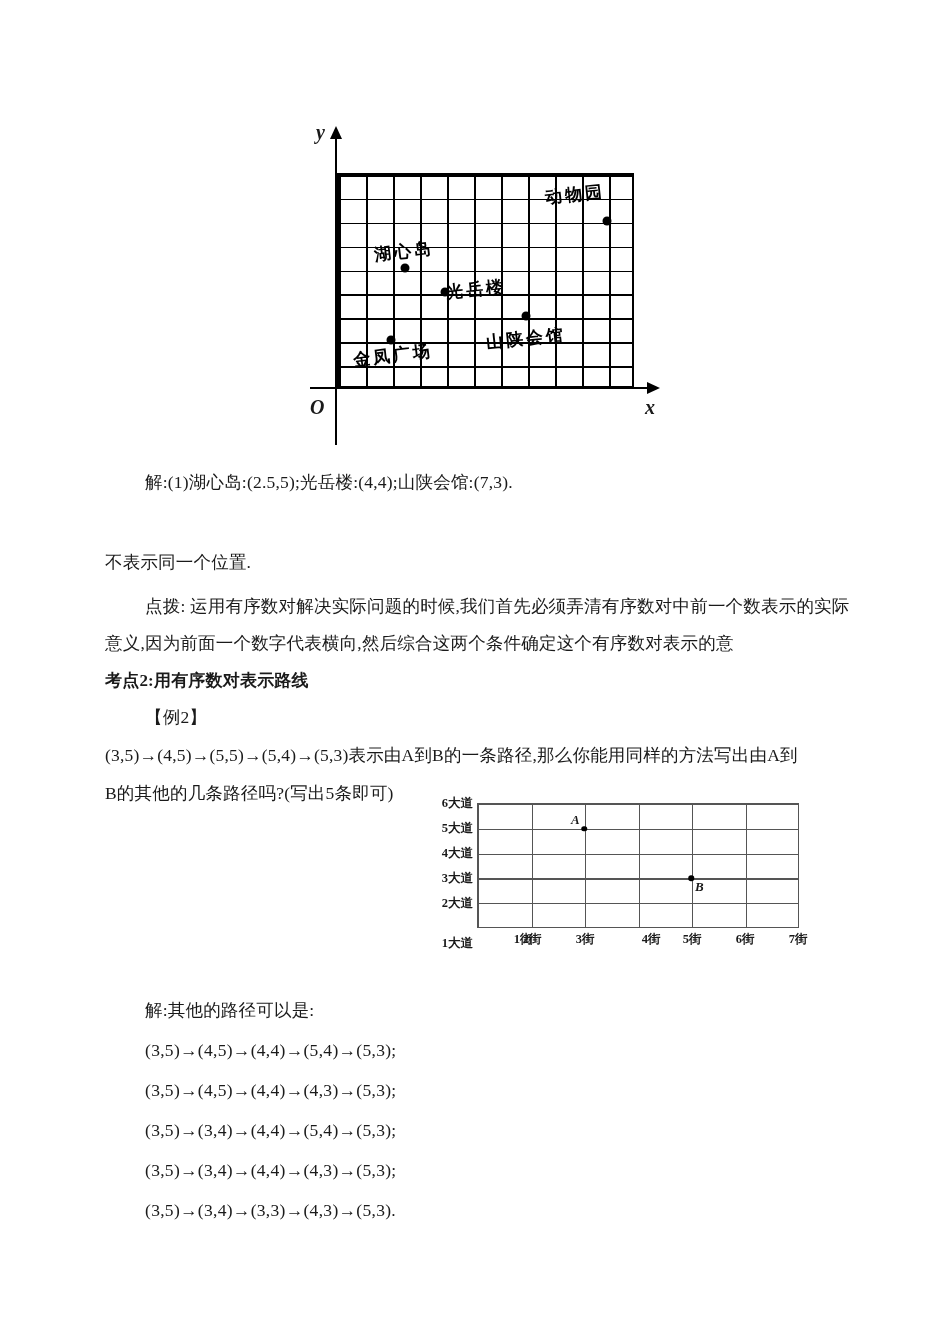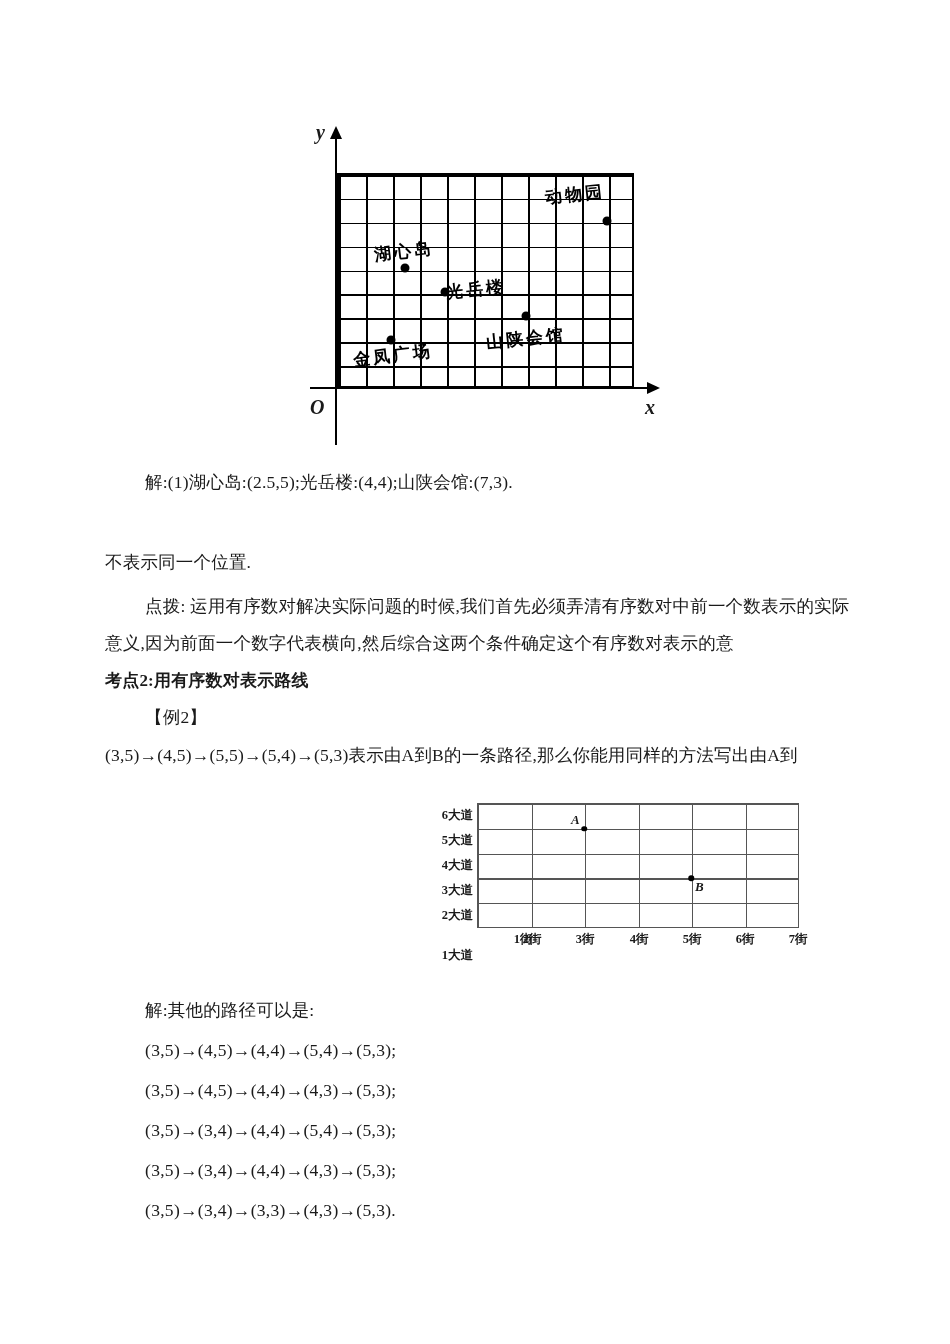--- a/index.html
+++ b/index.html
@@ -79,21 +79,20 @@
     border:1.4px solid #555;
     box-sizing:border-box;
     background:
       repeating-linear-gradient(to right,#555 0 1.2px,transparent 1.2px 53.5px),
       repeating-linear-gradient(to bottom,#555 0 1.2px,transparent 1.2px 24.8px);
   }
   #fig2 .ylab{
     position:absolute;right:0;font-size:12.5px;font-weight:bold;
     font-family:"Liberation Serif",serif;white-space:nowrap;
     transform:translateY(-50%);
-    margin-top:12px;
   }
   #fig2 .ycol{position:absolute;left:0;top:8px;width:58px;height:125px;}
   #fig2 .xlab{
     position:absolute;top:136px;font-size:12.5px;font-weight:bold;
     font-family:"Liberation Serif",serif;white-space:nowrap;
     transform:translateX(-50%);
   }
   #fig2 .pt{
     position:absolute;width:5.5px;height:5.5px;border-radius:50%;
     background:#000;transform:translate(-50%,-50%);
@@ -135,37 +134,38 @@
   <p class="para" style="left:145px;top:450px;">解:(1)湖心岛:(2.5,5);光岳楼:(4,4);山陕会馆:(7,3).</p>
   <p class="para" style="left:105px;top:530px;">不表示同一个位置.</p>
 
   <p class="para" style="left:145px;top:574px;">点拨: 运用有序数对解决实际问题的时候,我们首先必须弄清有序数对中前一个数表示的实际</p>
   <p class="para" style="left:105px;top:611px;">意义,因为前面一个数字代表横向,然后综合这两个条件确定这个有序数对表示的意</p>
 
   <p class="para bold" style="left:105px;top:650px;font-size:17px;">考点2:用有序数对表示路线</p>
 
   <p class="para" style="left:145px;top:685px;">【例2】</p>
   <p class="para" style="left:105px;top:723px;">(3,5)→(4,5)→(5,5)→(5,4)→(5,3)表示由A到B的一条路径,那么你能用同样的方法写出由A到</p>
+  <p class="para" style="left:105px;top:761px;">B的其他的几条路径吗?(写出5条即可)</p>
 
   <div id="fig2">
     <div class="sgrid"></div>
 
     <div class="ycol">
       <div class="ylab" style="top:0px;">6大道</div>
       <div class="ylab" style="top:25px;">5大道</div>
       <div class="ylab" style="top:50px;">4大道</div>
       <div class="ylab" style="top:74.5px;">3大道</div>
       <div class="ylab" style="top:99.5px;">2大道</div>
       <div class="ylab" style="top:140px;">1大道</div>
     </div>
 
     <div class="xlab" style="left:64px;margin-left:44px;">1街</div>
     <div class="xlab" style="left:117px;">2街</div>
     <div class="xlab" style="left:170px;">3街</div>
-    <div class="xlab" style="left:224px;text-align:right;">4街</div>
+    <div class="xlab" style="left:236px;text-align:right;">4街</div>
     <div class="xlab" style="left:277px;">5街</div>
     <div class="xlab" style="left:330px;">6街</div>
     <div class="xlab" style="left:383px;">7街</div>
 
     <div class="pt" style="left:169px;top:33.8px;"></div>
     <div class="ptlabel" style="left:156px;top:17px;">A</div>
 
     <div class="pt" style="left:276px;top:83.4px;"></div>
     <div class="ptlabel" style="left:280px;top:84px;">B</div>
   </div>

